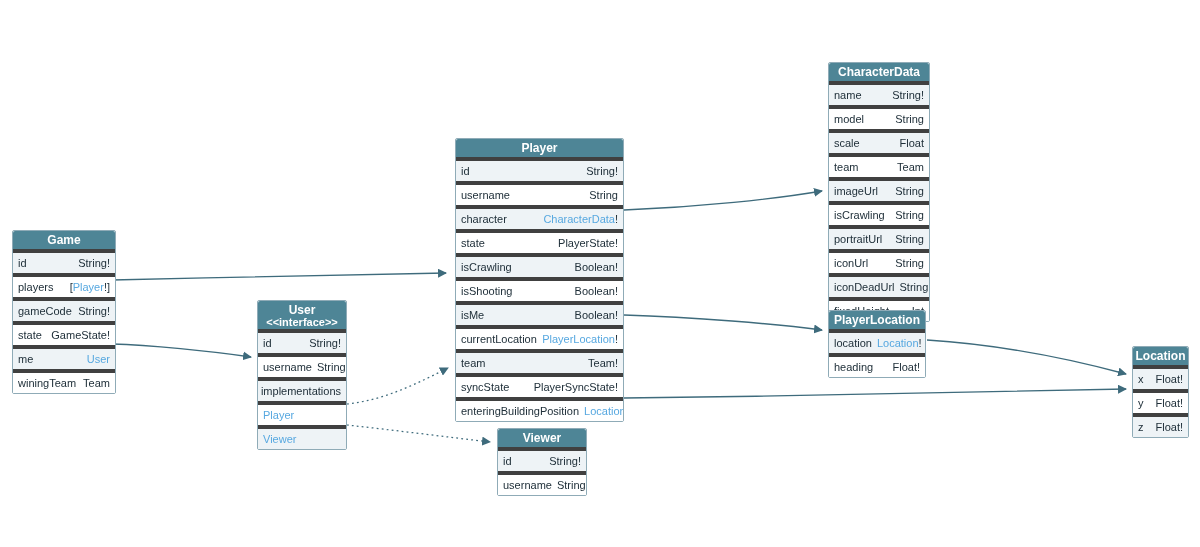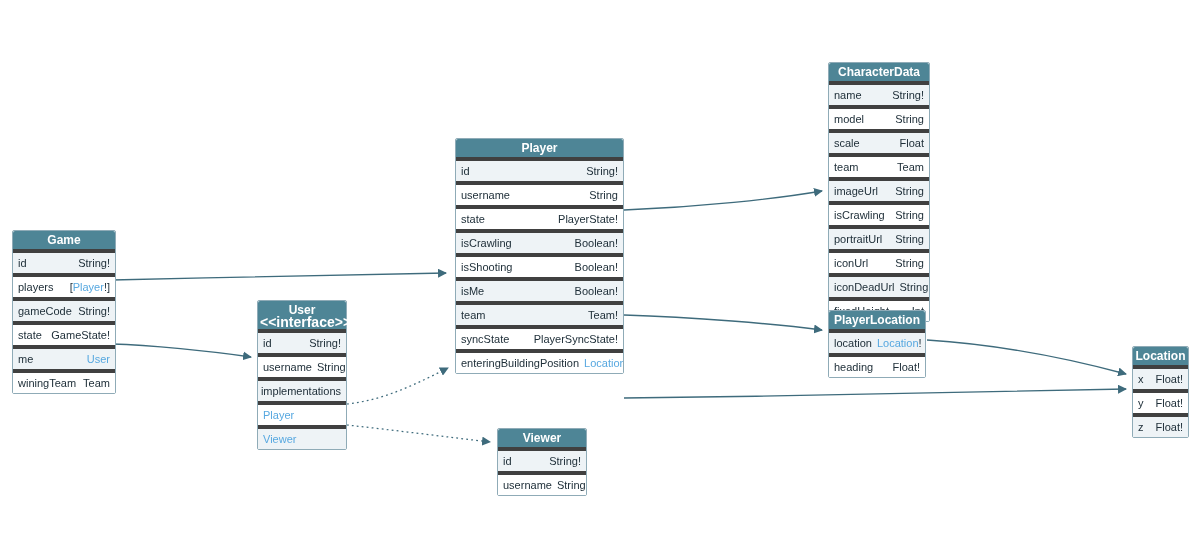--- a/index.html
+++ b/index.html
@@ -15,21 +15,21 @@
     position:absolute; background:#ffffff;
     border:1px solid #8fabb7; border-radius:2px;
     font-size:11px; color:#20303a;
     box-sizing:border-box;
   }
   .hdr {
     background:#4e8596; color:#ffffff; text-align:center;
     padding:3px 2px 2px 2px; font-weight:bold; font-size:12px; line-height:13px;
     border-radius:2px 2px 0 0; cursor:pointer;
   }
-  .sub { font-size:14px; font-weight:bold; line-height:10px; }
+  .sub { font-size:11px; font-weight:bold; line-height:10px; }
   .sub:empty { display:none; }
   .row {
     height:20px; line-height:20px; display:flex; justify-content:space-between;
     padding:0 5px; border-top:4px solid #404040; white-space:nowrap;
     background:#ffffff; cursor:pointer; overflow:hidden;
   }
   .row.alt { background:#eef3f6; }
   .row.section { justify-content:flex-end; }
   .fname { margin-right:5px; }
   .ftype { text-align:left; }
@@ -111,35 +111,43 @@
         <div class="title">Player</div>
       </div>
       <div class="row alt">
         <span class="fname">id</span>
         <span class="ftype"><span></span><span></span><span>String!</span></span>
       </div>
       <div class="row">
         <span class="fname">username</span>
         <span class="ftype"><span></span><span></span><span>String</span></span>
       </div>
+      <div class="row alt">
+        <span class="fname">character</span>
+        <span class="ftype"><span></span><span class="tlink">CharacterData</span><span>!</span><span></span></span>
+      </div>
       <div class="row">
         <span class="fname">state</span>
         <span class="ftype"><span></span><span></span><span>PlayerState!</span></span>
       </div>
       <div class="row alt">
         <span class="fname">isCrawling</span>
         <span class="ftype"><span></span><span></span><span>Boolean!</span></span>
       </div>
       <div class="row">
         <span class="fname">isShooting</span>
         <span class="ftype"><span></span><span></span><span>Boolean!</span></span>
       </div>
       <div class="row alt">
         <span class="fname">isMe</span>
         <span class="ftype"><span></span><span></span><span>Boolean!</span></span>
+      </div>
+      <div class="row">
+        <span class="fname">currentLocation</span>
+        <span class="ftype"><span></span><span class="tlink">PlayerLocation</span><span>!</span><span></span></span>
       </div>
       <div class="row alt">
         <span class="fname">team</span>
         <span class="ftype"><span></span><span></span><span>Team!</span></span>
       </div>
       <div class="row">
         <span class="fname">syncState</span>
         <span class="ftype"><span></span><span></span><span>PlayerSyncState!</span></span>
       </div>
       <div class="row">

